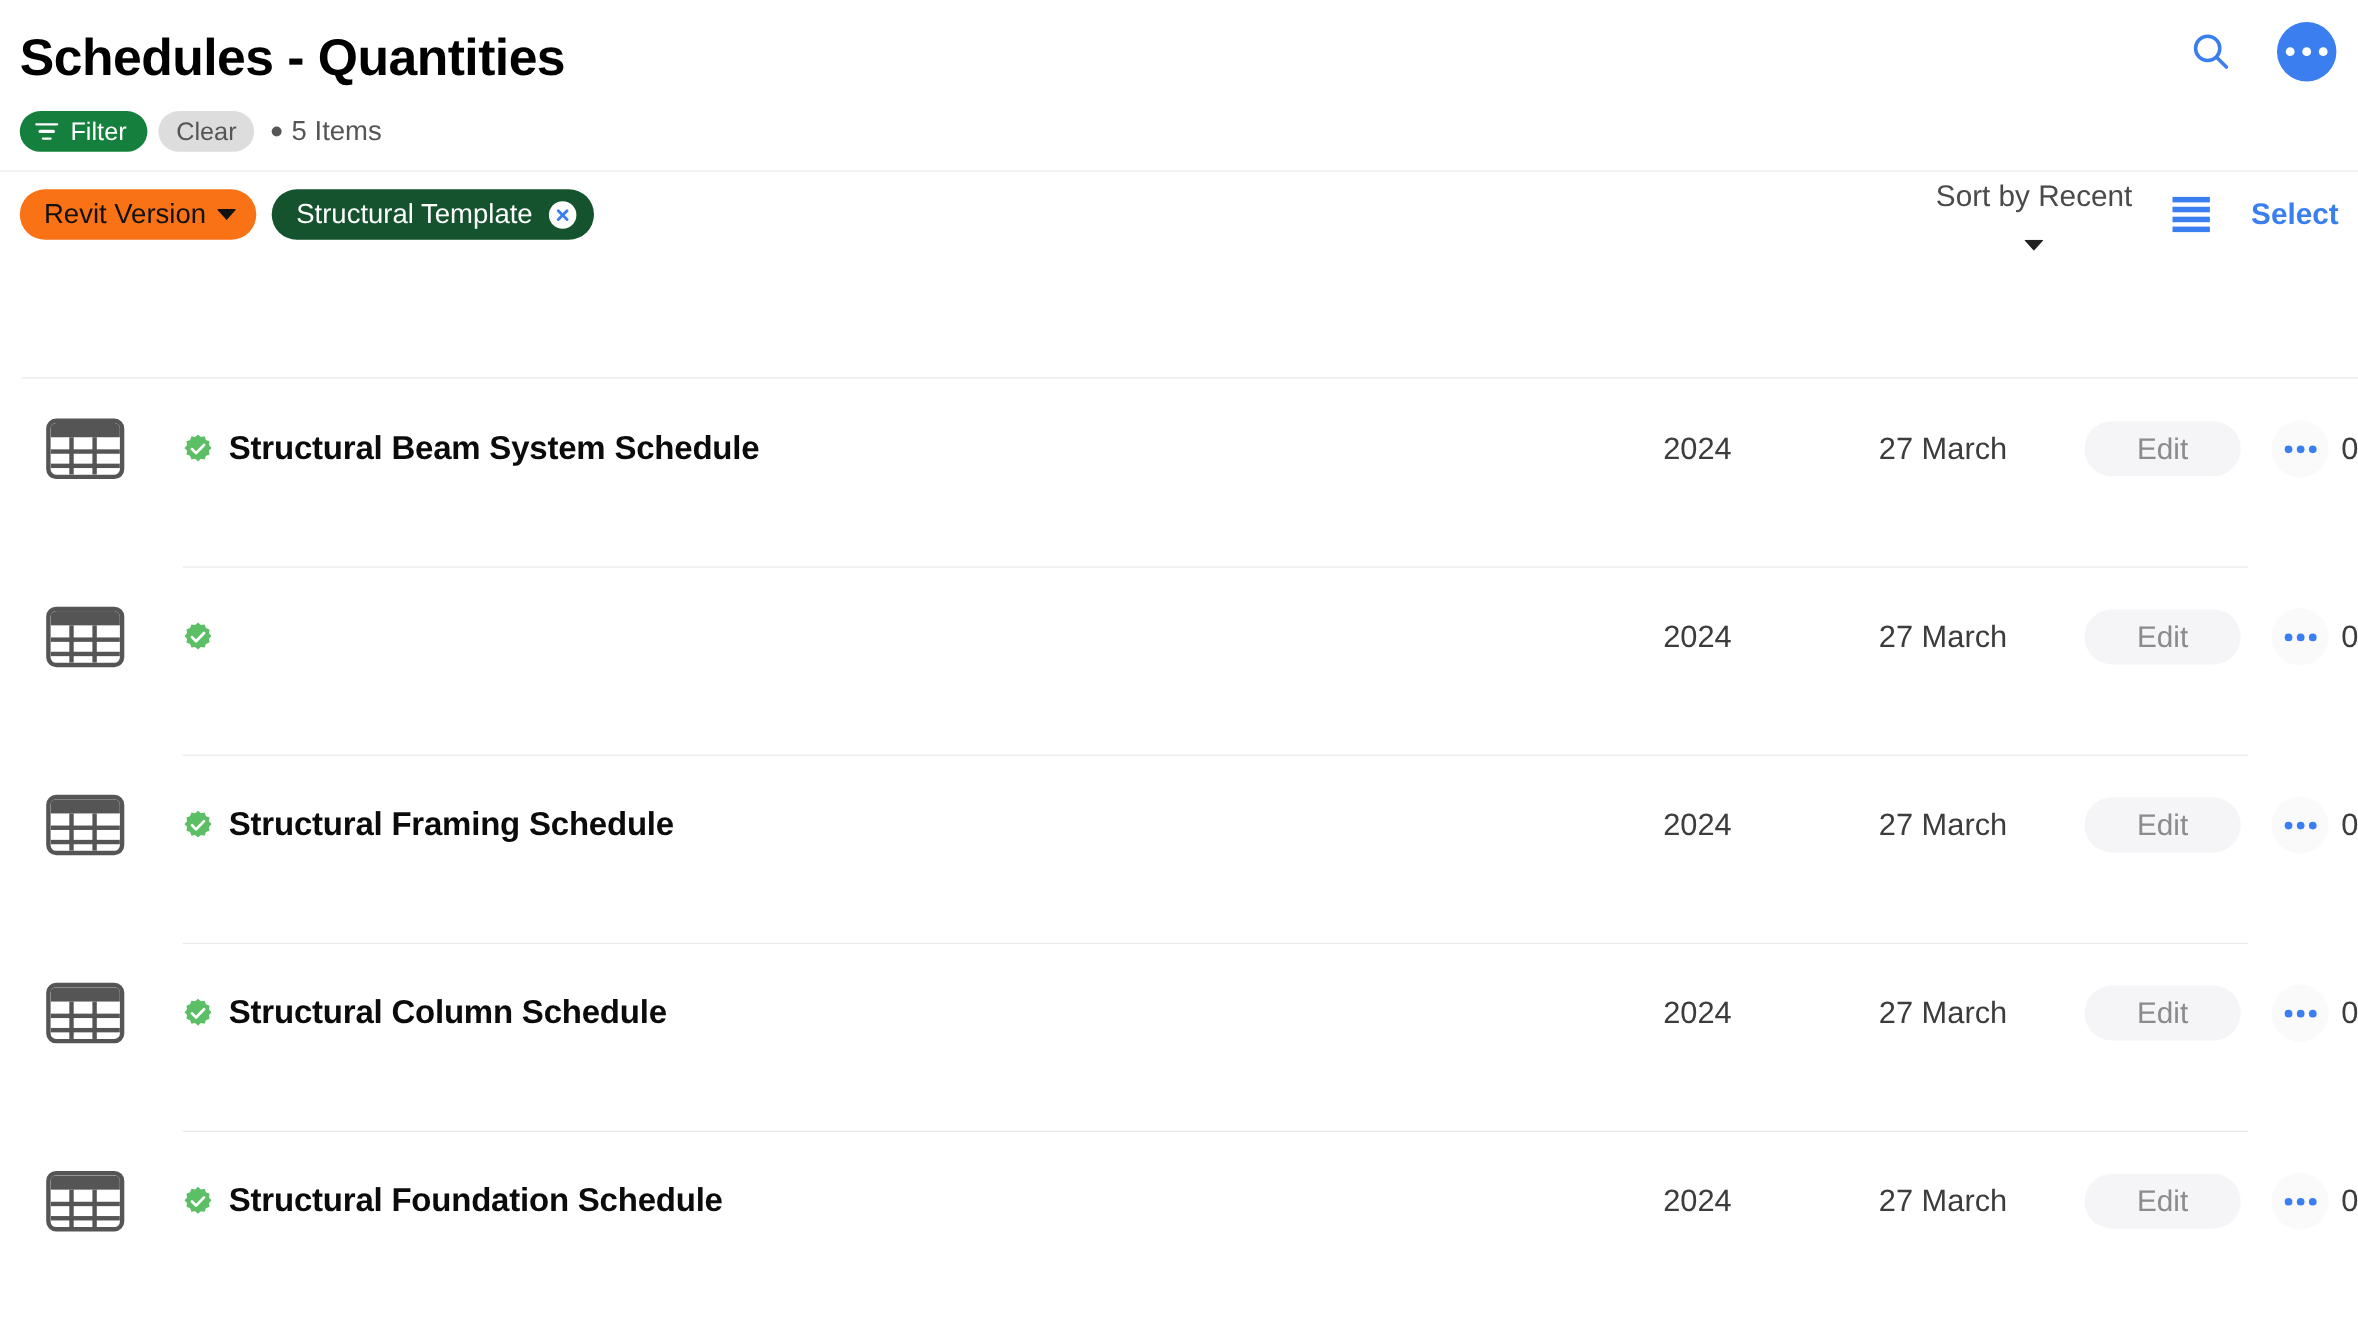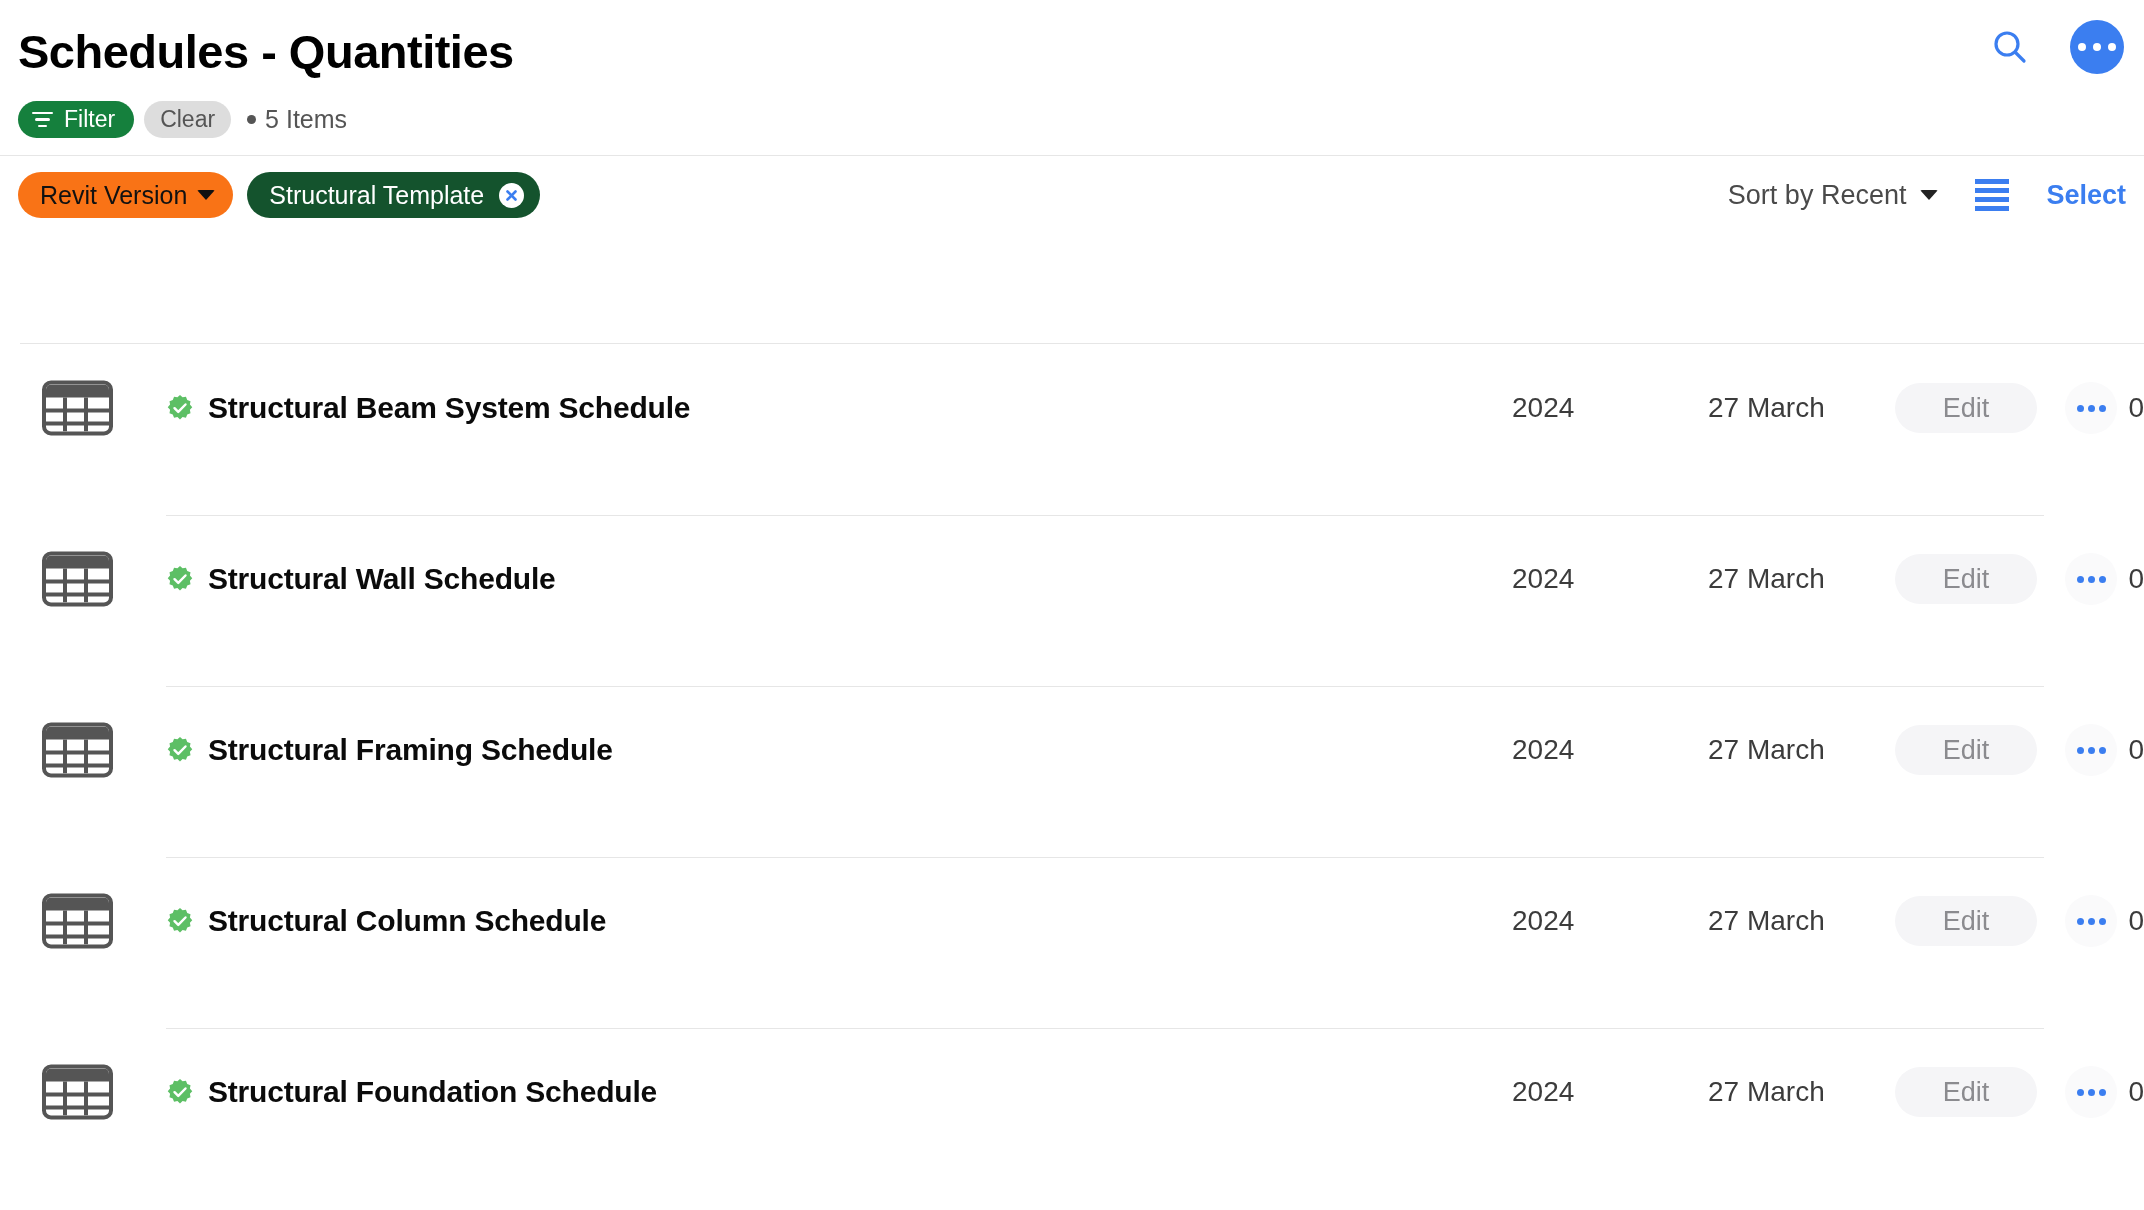--- a/index.html
+++ b/index.html
@@ -200,26 +200,27 @@
     right: 18px;
     top: 172px;
     display: flex;
     align-items: center;
     gap: 0;
     height: 46px;
   }
   .sort-btn {
     display: flex;
     align-items: center;
-    gap: 14px;
+    gap: 24px;
     font-size: 27px;
     color: #4a4a4a;
     cursor: pointer;
     white-space: nowrap;
     margin-right: 37px;
+    flex-direction: column;
   }
   .sort-chev {
     width: 0; height: 0;
     border-left: 9px solid transparent;
     border-right: 9px solid transparent;
     border-top: 10px solid #222222;
     border-radius: 2px;
   }
   .list-view-icon {
     display: flex;
@@ -541,21 +542,20 @@
             <span class="hl" style="top:24px;"></span>
             <span class="vl" style="left:17px;"></span>
             <span class="vl" style="left:38px;"></span>
           </div>
         </div>
         <div class="name-cell">
           <svg class="verified-badge" viewBox="0 0 24 24">
             <path fill="#5dbf65" d="M12 0.8l2.2 2.0 2.9-0.5 1.1 2.8 2.8 1.1-0.5 2.9 2.0 2.2-2.0 2.2 0.5 2.9-2.8 1.1-1.1 2.8-2.9-0.5-2.2 2.0-2.2-2.0-2.9 0.5-1.1-2.8-2.8-1.1 0.5-2.9-2.0-2.2 2.0-2.2-0.5-2.9 2.8-1.1 1.1-2.8 2.9 0.5z"></path>
             <path fill="none" stroke="#ffffff" stroke-width="2.1" stroke-linecap="round" stroke-linejoin="round" d="M7.3 12.2l3.2 3.2 6.2-6.4"></path>
           </svg>
-          <span class="row-name">Structural Wall Schedule</span>
         </div>
         <div class="insertions-cell">0</div>
         <div class="revit-cell">2024</div>
         <div class="updated-cell">27 March</div>
         <div class="edit-btn">Edit</div>
         <div class="row-more">
           <span class="dot"></span>
             <span class="dot"></span>
             <span class="dot"></span>
         </div>

